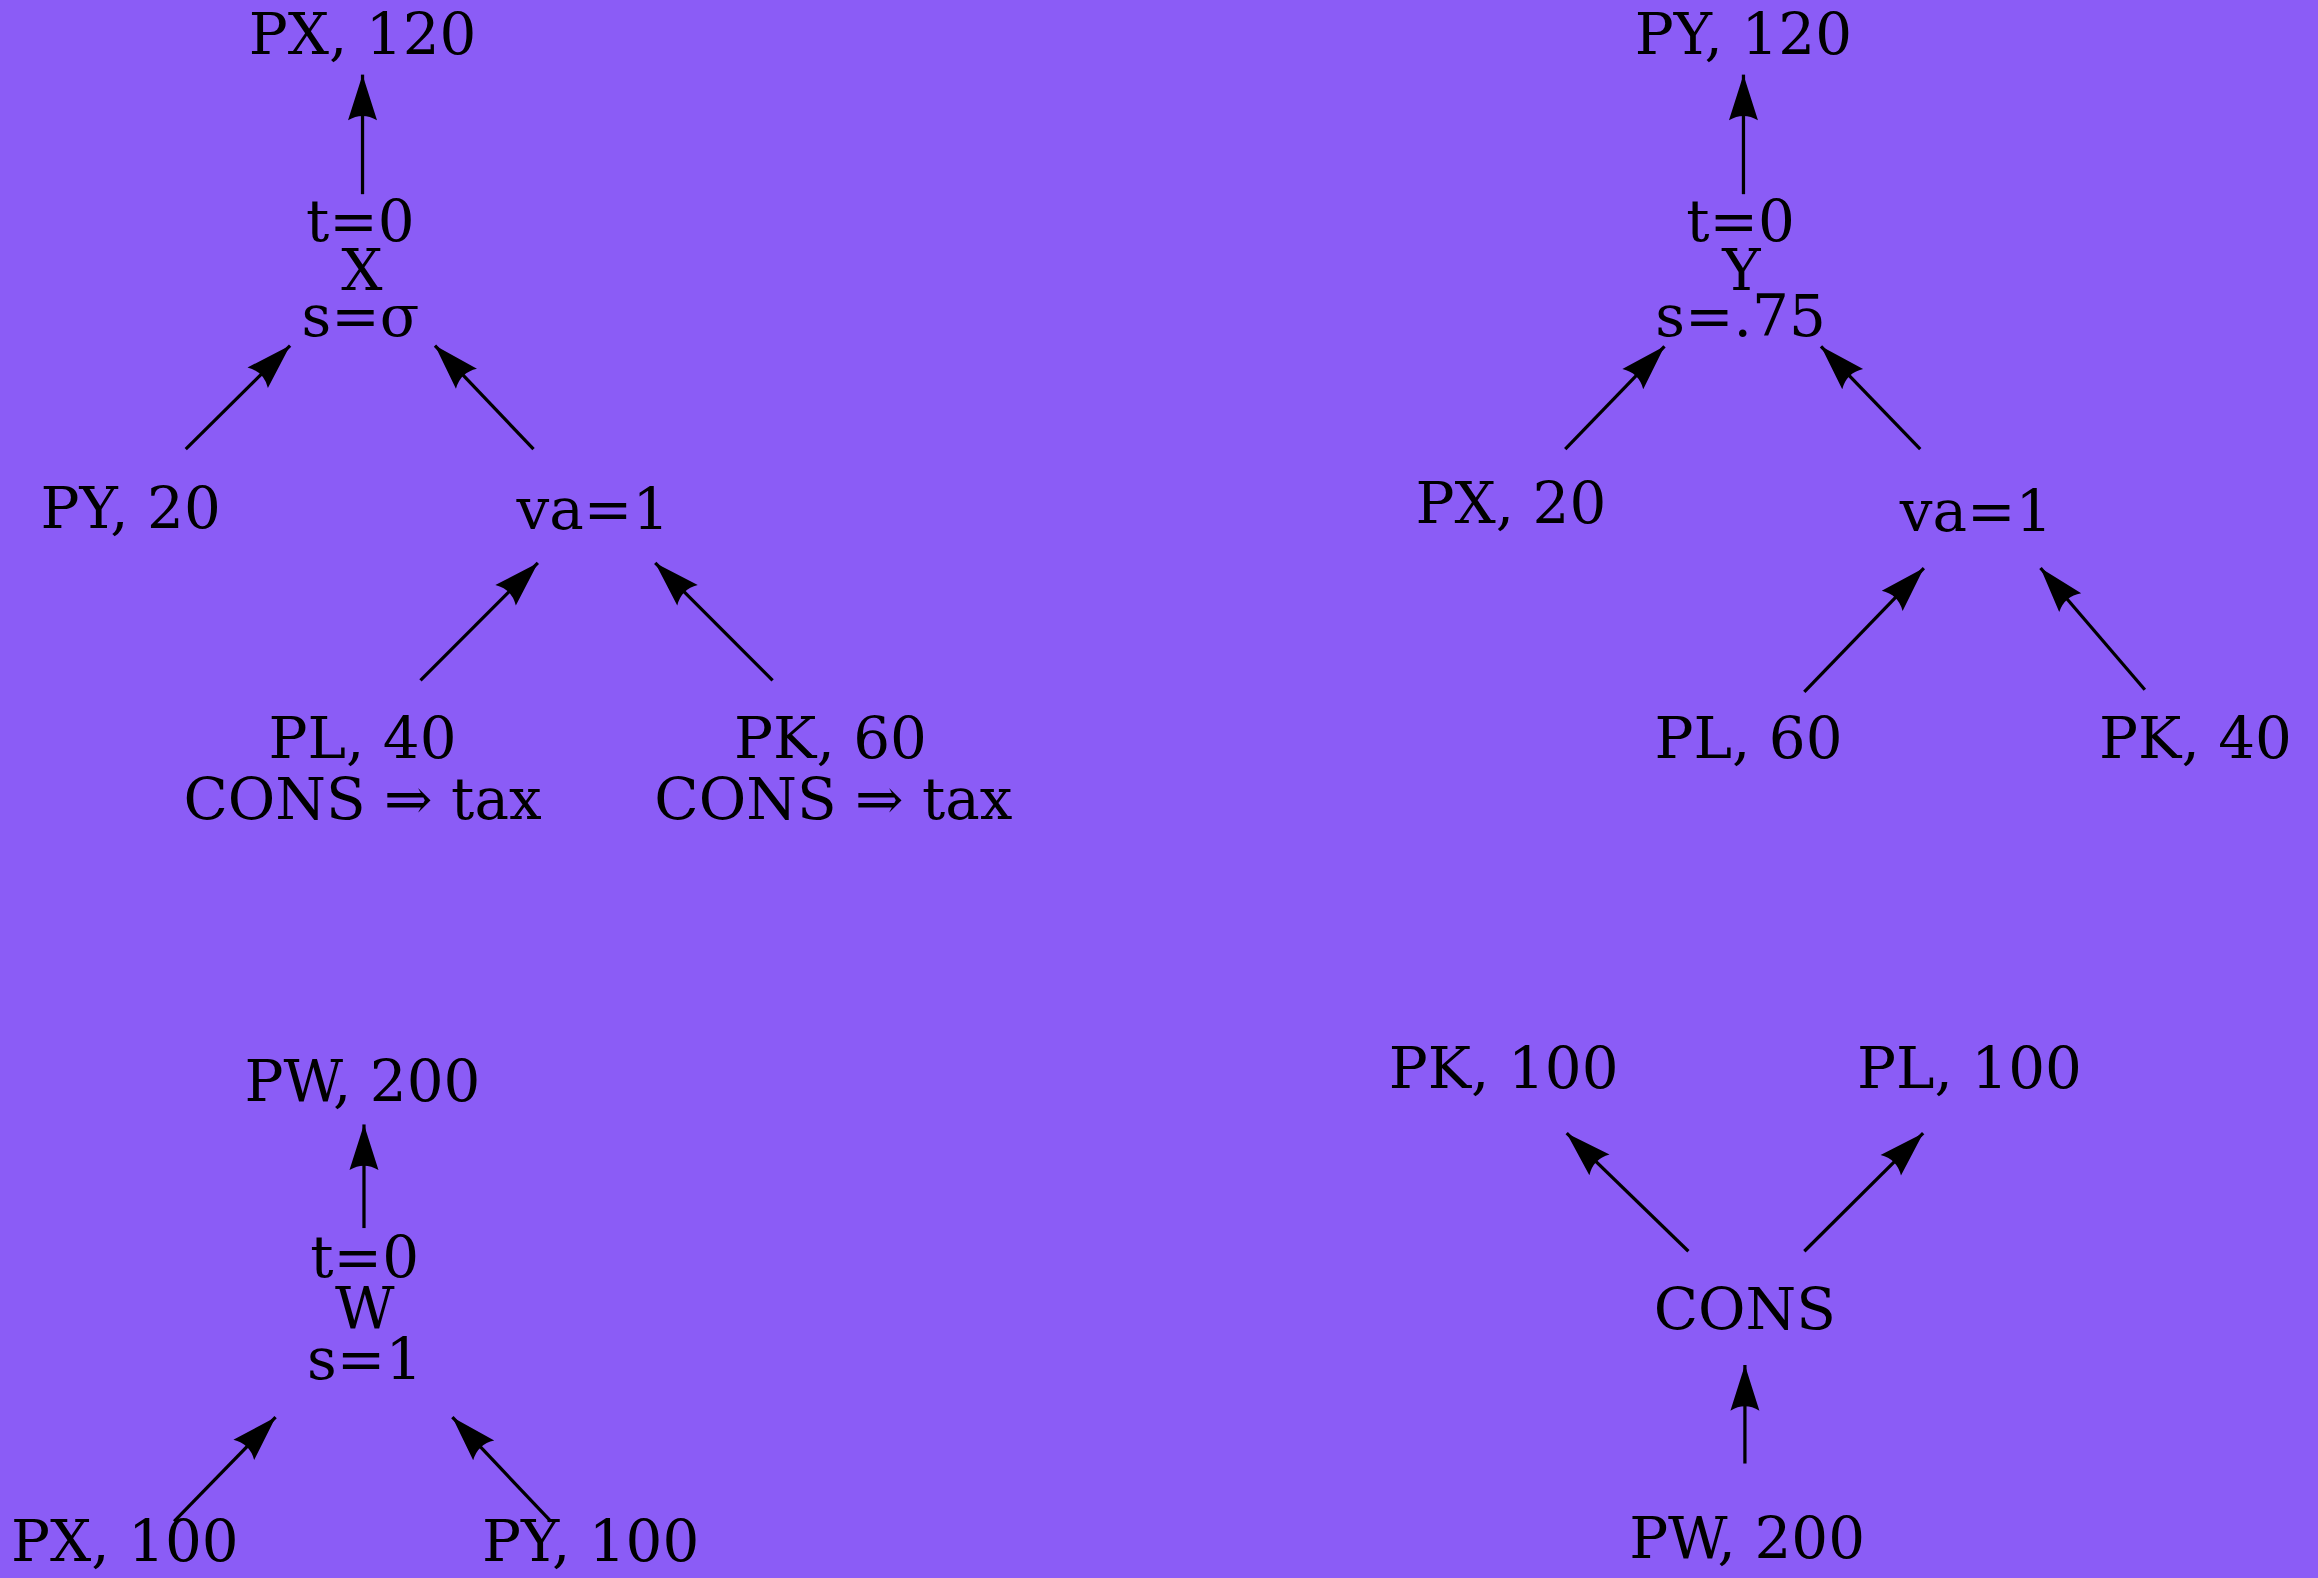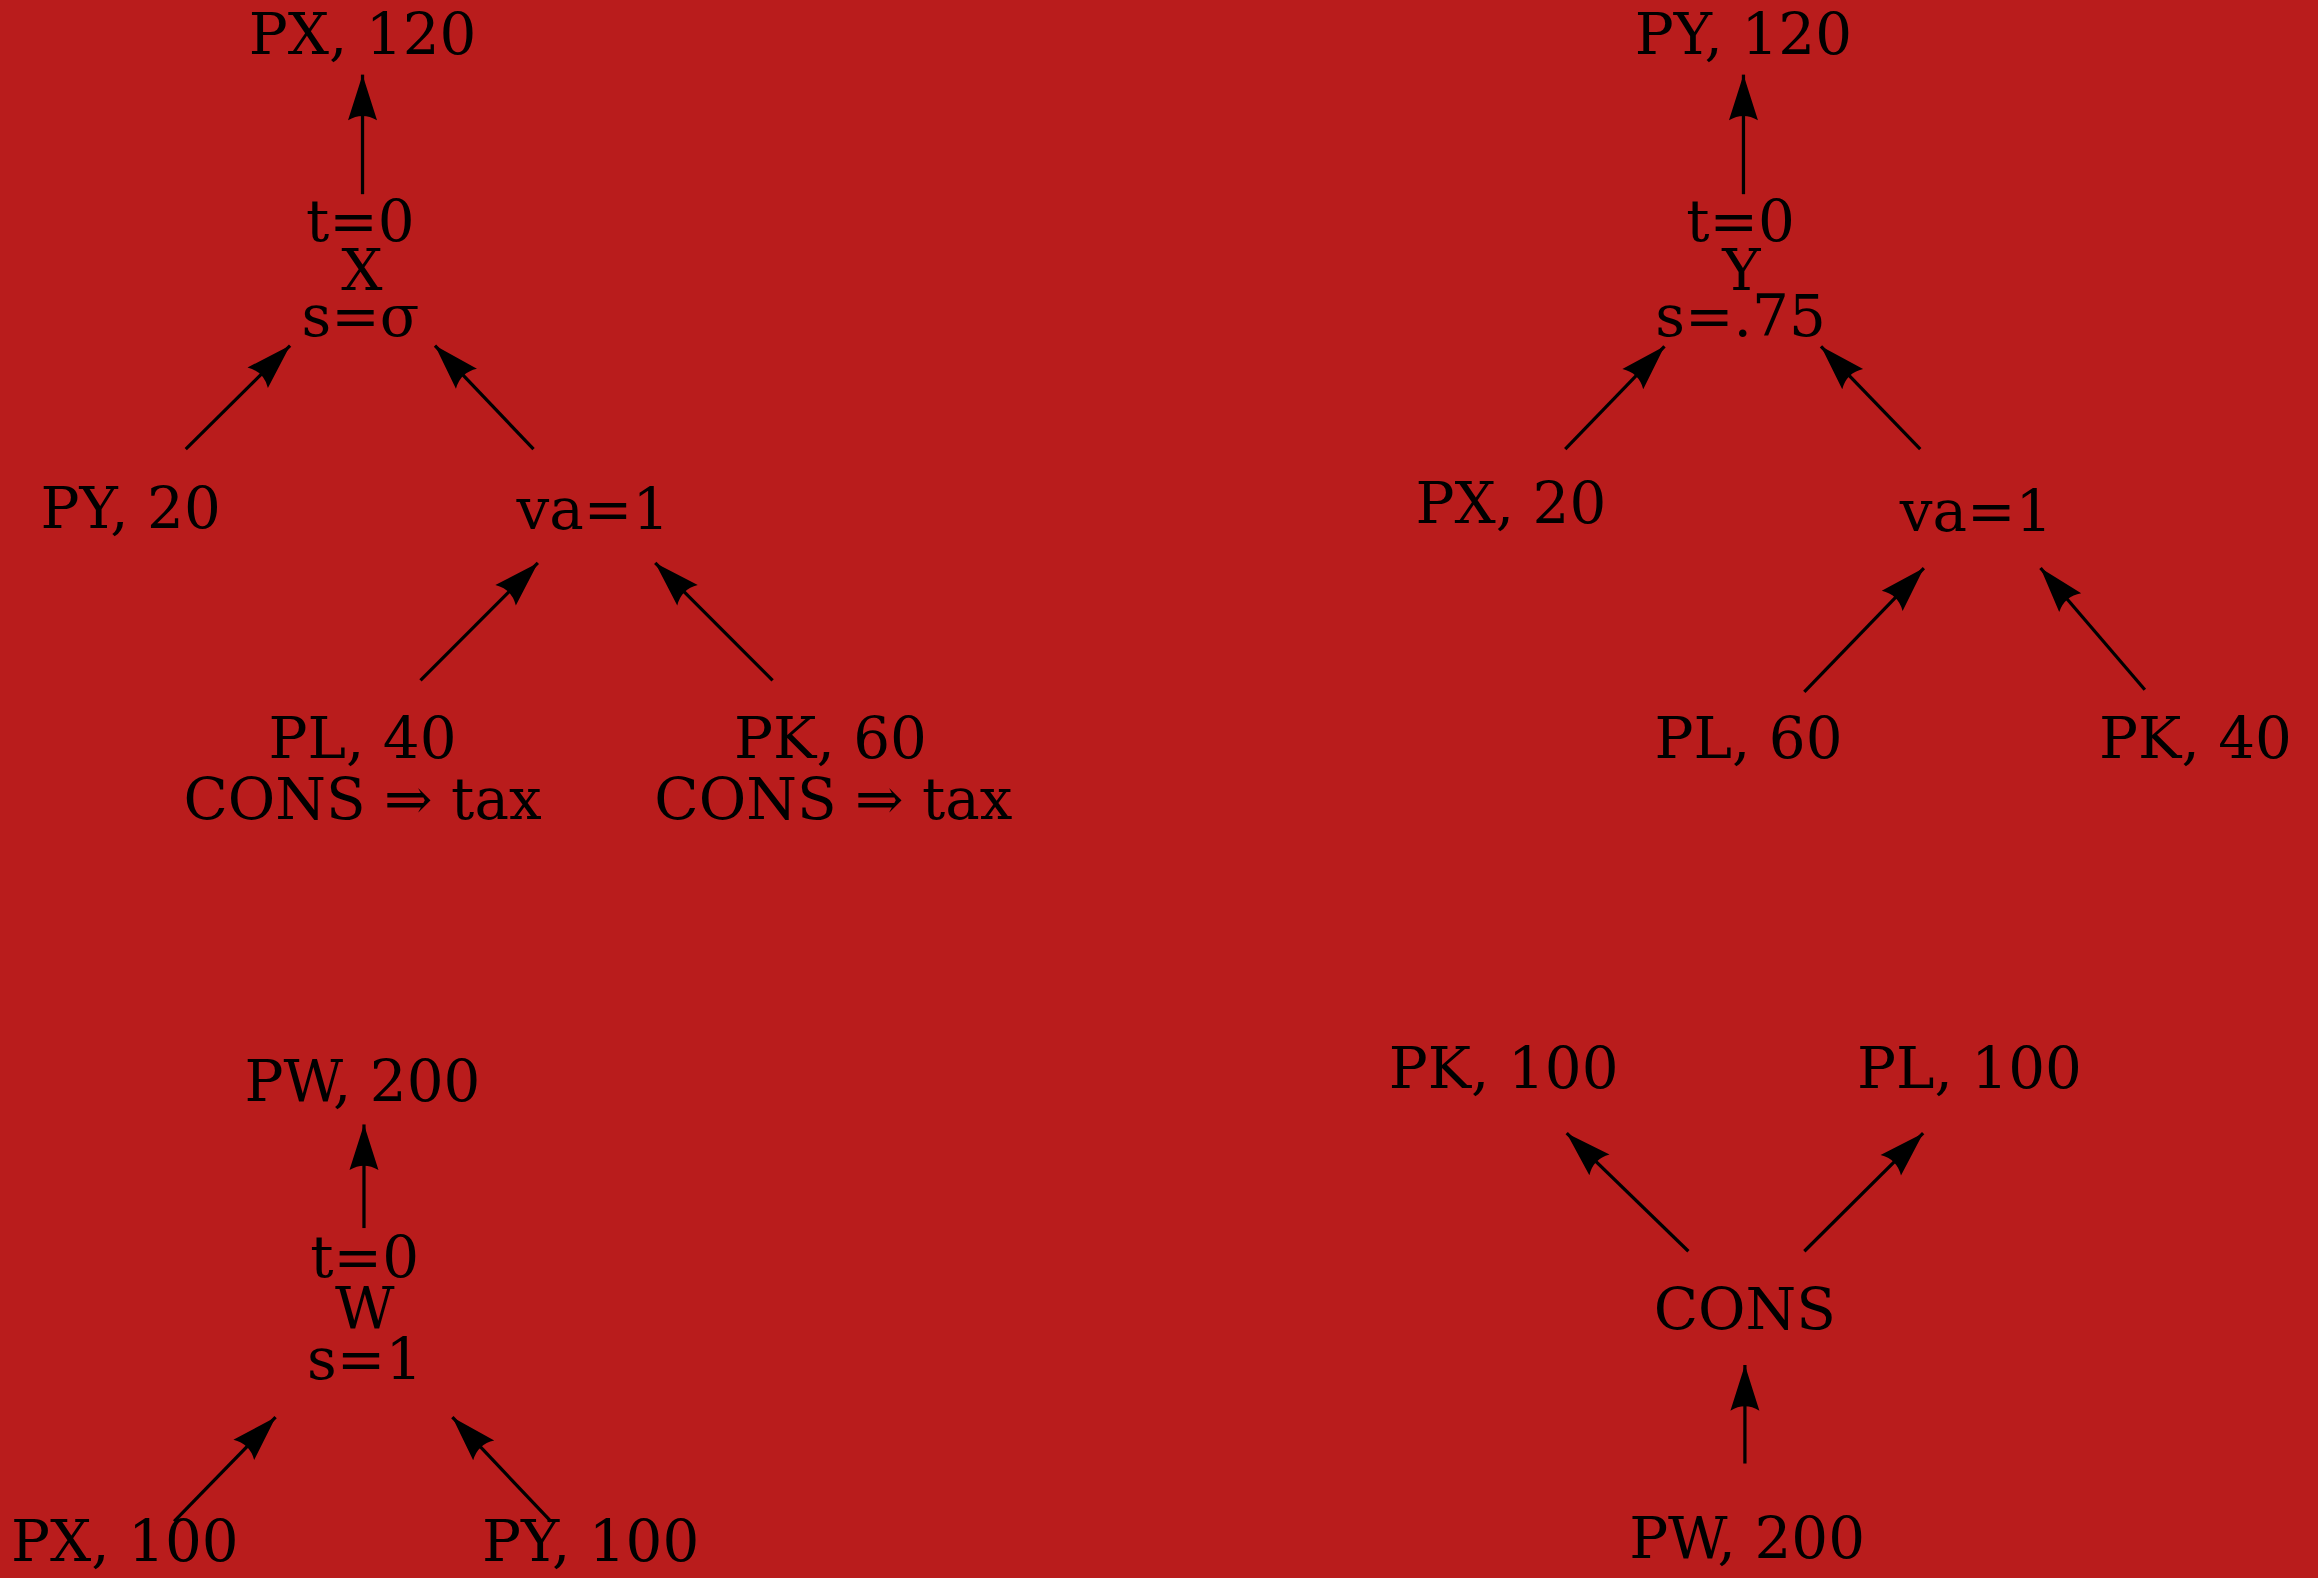--- a/index.html
+++ b/index.html
@@ -4,21 +4,21 @@
 <style>
   html, body {
     margin: 0;
     padding: 0;
     background: #ffffff;
   }
   #canvas {
     position: relative;
     width: 2319px;
     height: 1578px;
-    background: #b91c1c;
+    background: #8b5cf6;
     overflow: hidden;
   }
   svg.fig {
     position: absolute;
     left: 0;
     top: 0;
     display: block;
   }
   svg.fig text {
     font-family: "DejaVu Serif", "Liberation Serif", serif;

